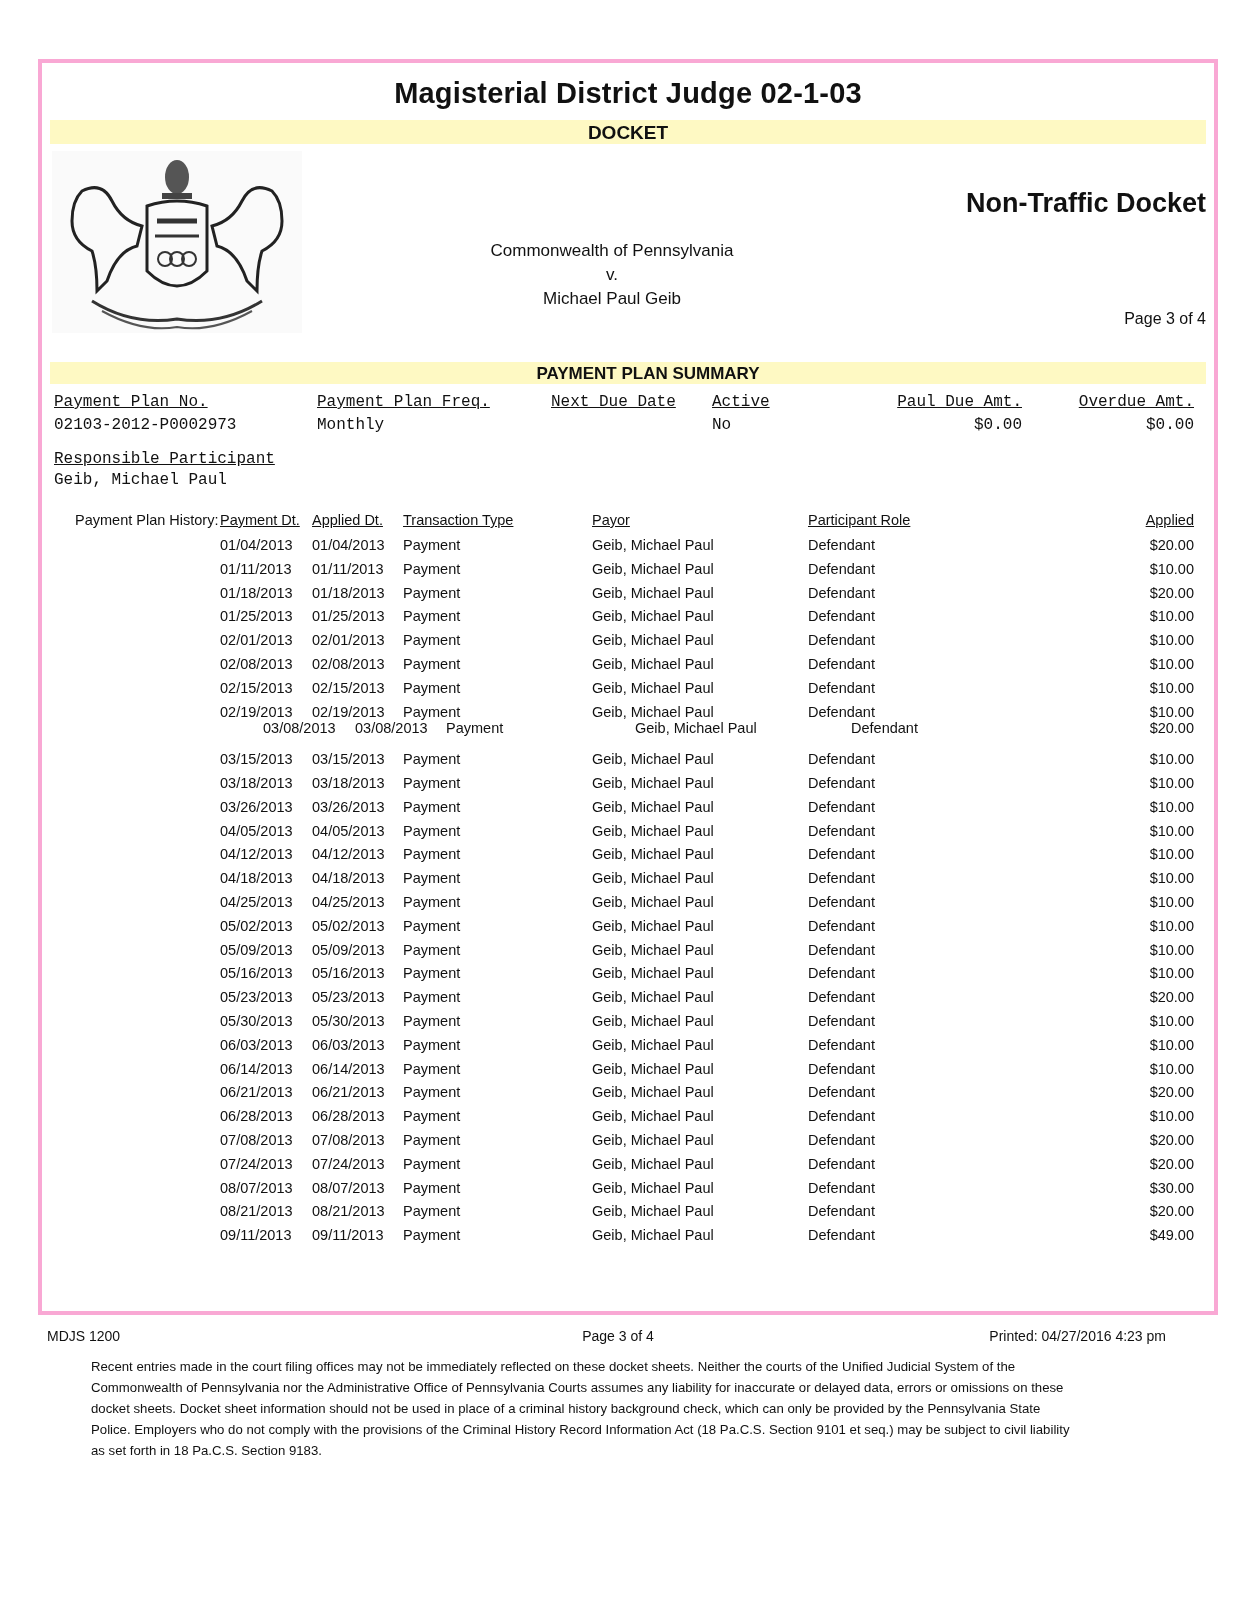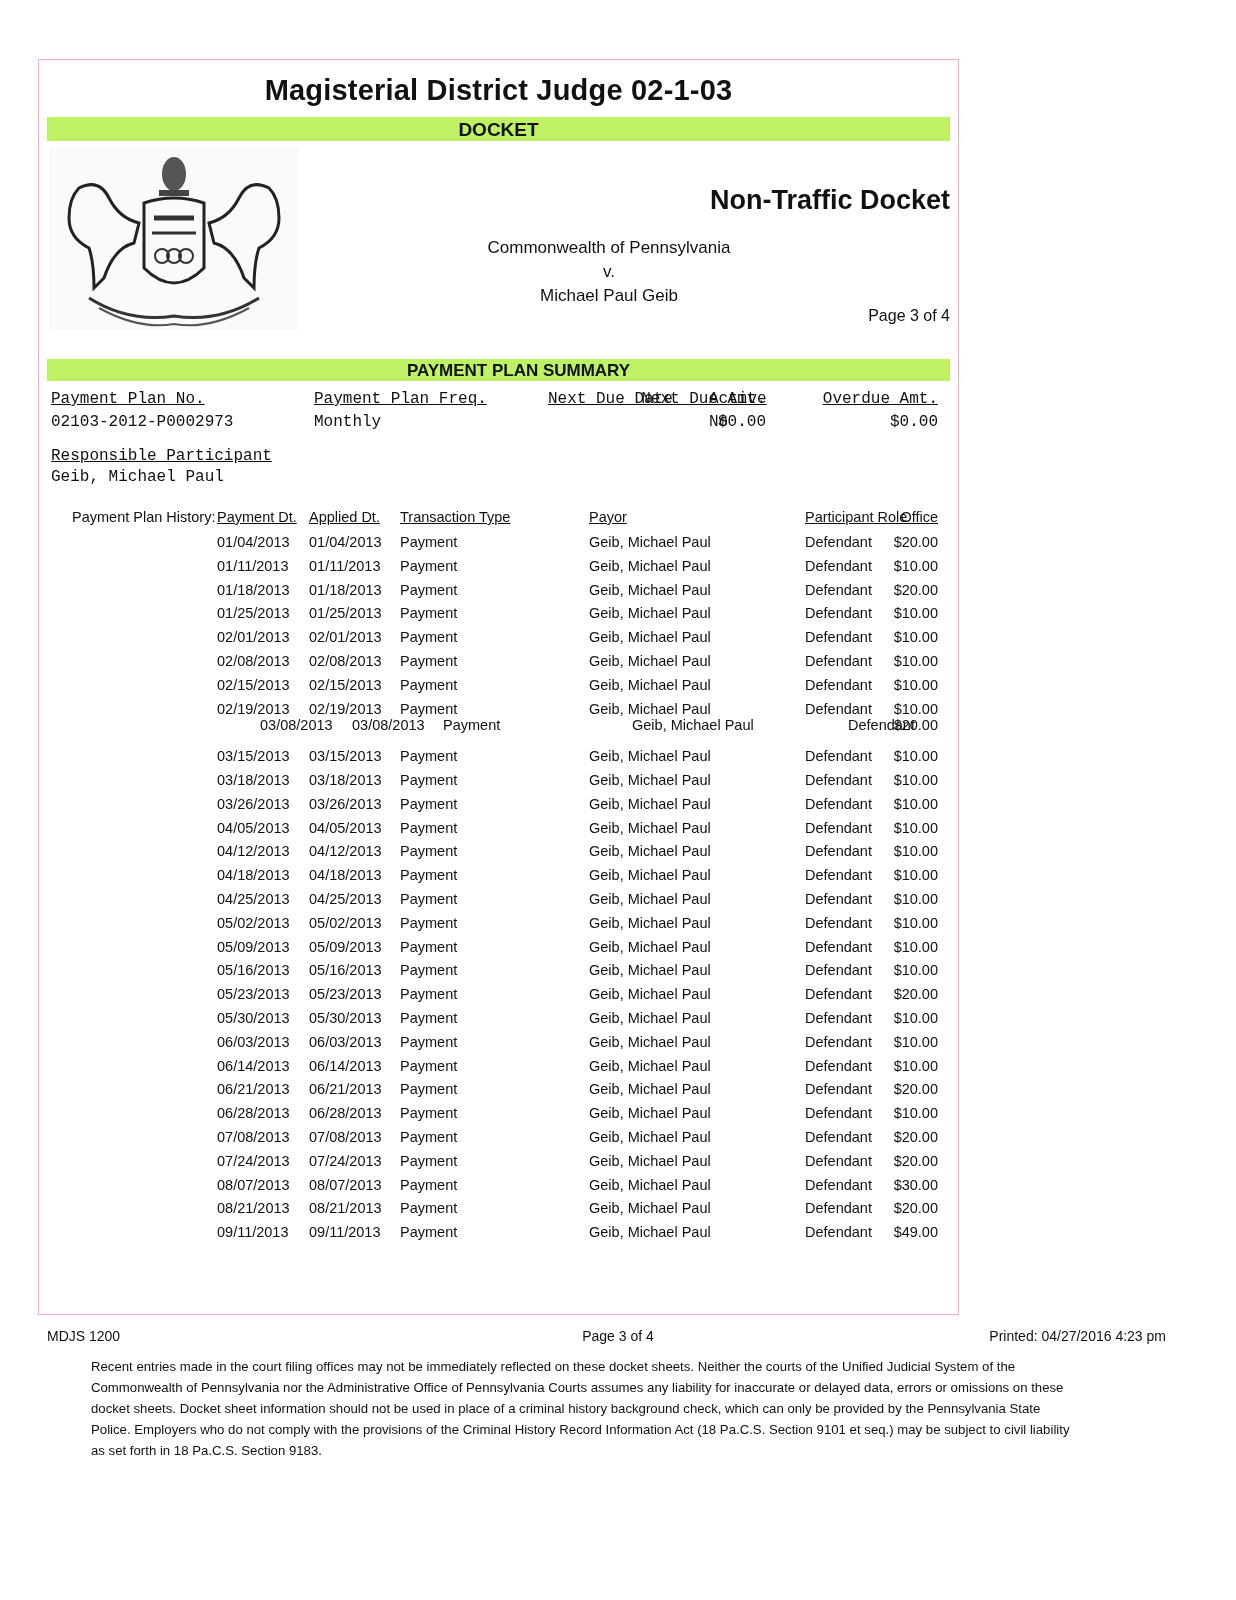--- a/index.html
+++ b/index.html
@@ -1,19 +1,19 @@
 <!DOCTYPE html>
 <html><head>
 <meta charset="utf-8">
 <style>
   html, body { margin: 0; padding: 0; background: #ffffff; }
   body { width: 1236px; height: 1600px; position: relative; font-family: "Liberation Sans", sans-serif; color: #111; }
-  .frame { position: absolute; left: 38px; top: 59px; width: 921px; height: 1256px; border: 1px solid #f9a8d4; box-sizing: border-box; }
+  .frame { position: absolute; left: 38px; top: 59px; width: 1180px; height: 1256px; border: 4px solid #f9a8d4; box-sizing: border-box; }
   .court-title { position: absolute; left: 0; right: 0; top: 14px; text-align: center; font-size: 29px; font-weight: bold; letter-spacing: 0.2px; }
-  .band { position: absolute; left: 8px; right: 8px; background: #bef264; text-align: center; font-weight: bold; }
+  .band { position: absolute; left: 8px; right: 8px; background: #fef9c3; text-align: center; font-weight: bold; }
   .band.docket { top: 57px; height: 24px; line-height: 26px; font-size: 19px; }
   .band.pps { top: 299px; height: 22px; line-height: 24px; font-size: 17px; padding-left: 40px; }
   .seal { position: absolute; left: 10px; top: 88px; width: 250px; height: 182px; }
   .docket-number { position: absolute; right: 8px; top: 91px; font-size: 22px; }
   .docket-type { position: absolute; right: 8px; top: 125px; font-size: 27px; font-weight: bold; }
   .caption { position: absolute; left: 420px; width: 300px; text-align: center; font-size: 17px; line-height: 24px; top: 176px; }
   .page-top { position: absolute; right: 8px; top: 247px; font-size: 16px; }
   .u { text-decoration: underline; }
   .summary-row { position: absolute; font-size: 16px; font-family: Liberation Mono, monospace; }
   .hist-header, .hist-row { position: absolute; left: 0; right: 0; height: 22px; font-size: 14.5px; }
@@ -68,41 +68,41 @@
   </div>
 
   <div class="page-top">Page 3 of 4</div>
 
   <div class="band pps">PAYMENT PLAN SUMMARY</div>
 
   <div class="summary-row u" style="left:12px; top:330px;">Payment Plan No.</div>
   <div class="summary-row u" style="left:275px; top:330px;">Payment Plan Freq.</div>
   <div class="summary-row u" style="left:509px; top:330px;">Next Due Date</div>
   <div class="summary-row u" style="left:670px; top:330px;">Active</div>
-  <div class="summary-row u" style="right:192px; top:330px;">Next Due Amt.</div>
+  <div class="summary-row u" style="right:192px; top:330px;">Paul Due Amt.</div>
   <div class="summary-row u" style="right:20px; top:330px;">Overdue Amt.</div>
 
   <div class="summary-row" style="left:12px; top:353px;">02103-2012-P0002973</div>
   <div class="summary-row" style="left:275px; top:353px;">Monthly</div>
   <div class="summary-row" style="left:509px; top:353px;"></div>
   <div class="summary-row" style="left:670px; top:353px;">No</div>
   <div class="summary-row" style="right:192px; top:353px;">$0.00</div>
   <div class="summary-row" style="right:20px; top:353px;">$0.00</div>
 
   <div class="summary-row u" style="left:12px; top:387px;">Responsible Participant</div>
   <div class="summary-row" style="left:12px; top:408px;">Geib, Michael Paul</div>
 
   <div class="hist-header" style="top:449px;">
     <span class="c-label">Payment Plan History:</span>
     <span class="c-pd u">Payment Dt.</span>
     <span class="c-ad u">Applied Dt.</span>
     <span class="c-tt u">Transaction Type</span>
     <span class="c-py u">Payor</span>
     <span class="c-pr u">Participant Role</span>
-    <span class="c-am u">Office</span>
+    <span class="c-am u">Applied</span>
   </div>
 
   <div id="history-rows">
       <div class="hist-row" style="top: 474px;">
         <span class="c-pd">01/04/2013</span>
         <span class="c-ad">01/04/2013</span>
         <span class="c-tt">Payment</span>
         <span class="c-py">Geib, Michael Paul</span>
         <span class="c-pr">Defendant</span>
         <span class="c-am">$20.00</span>

